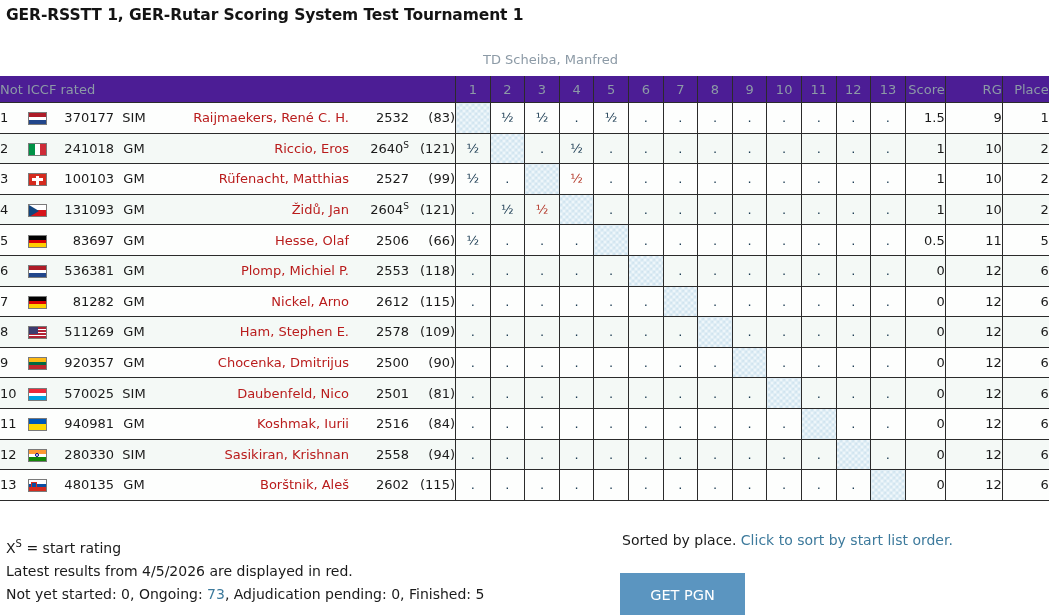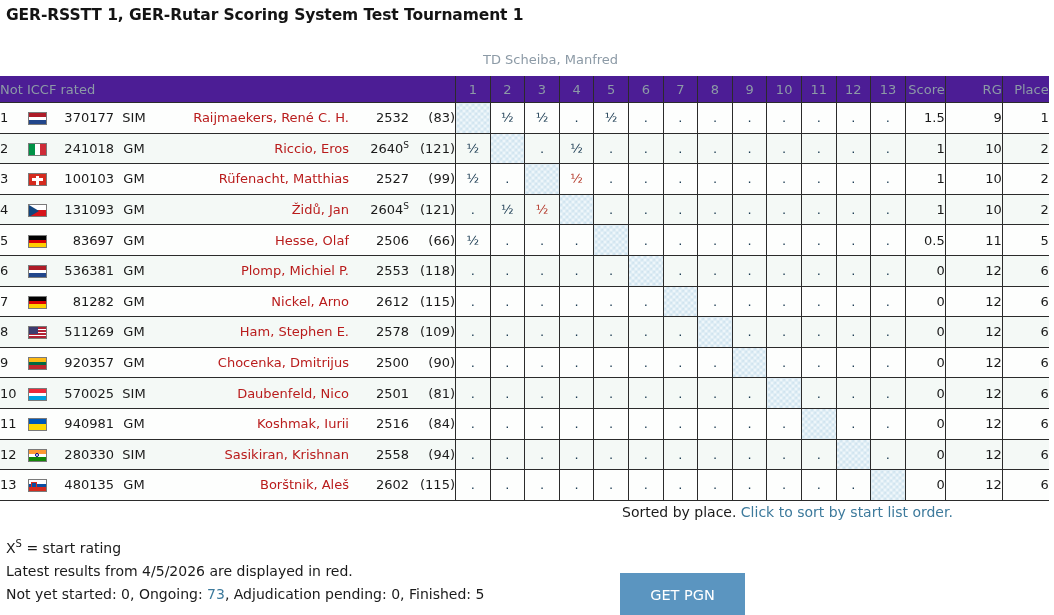--- a/index.html
+++ b/index.html
@@ -124,21 +124,21 @@
     border:1px solid #000080;border-radius:50%;box-sizing:border-box;}
   .f-slo{background:linear-gradient(#ffffff 0 33.3%,#0b4ea2 33.3% 66.6%,#d52b1e 66.6%);}
   .f-slo::before{content:"";position:absolute;left:2px;top:2px;width:6px;height:6px;background:#0b4ea2;border:1px solid #d52b1e;box-sizing:border-box;}
 
   
   .foot{position:absolute;left:6px;top:532px;font-size:14px;color:#1a1a1a;line-height:23px;}
   .foot .ln{white-space:nowrap;}
   .foot sup{font-size:10px;vertical-align:super;}
   .ongoing{color:#3d7a9c;}
   .sorted{
-    position:absolute;left:622px;top:504px;
+    position:absolute;left:622px;top:532px;
     font-size:14px;color:#1a1a1a;white-space:nowrap;text-align:right;
   }
   .sorted a{color:#3d7a9c;text-decoration:none;cursor:pointer;}
   .pgn-btn{
     position:absolute;left:620px;top:573px;
     width:125px;height:44px;
     background:#5b95c0;color:#ffffff;
     font-size:14.5px;
     display:flex;align-items:center;justify-content:center;
     cursor:pointer;border:none;

